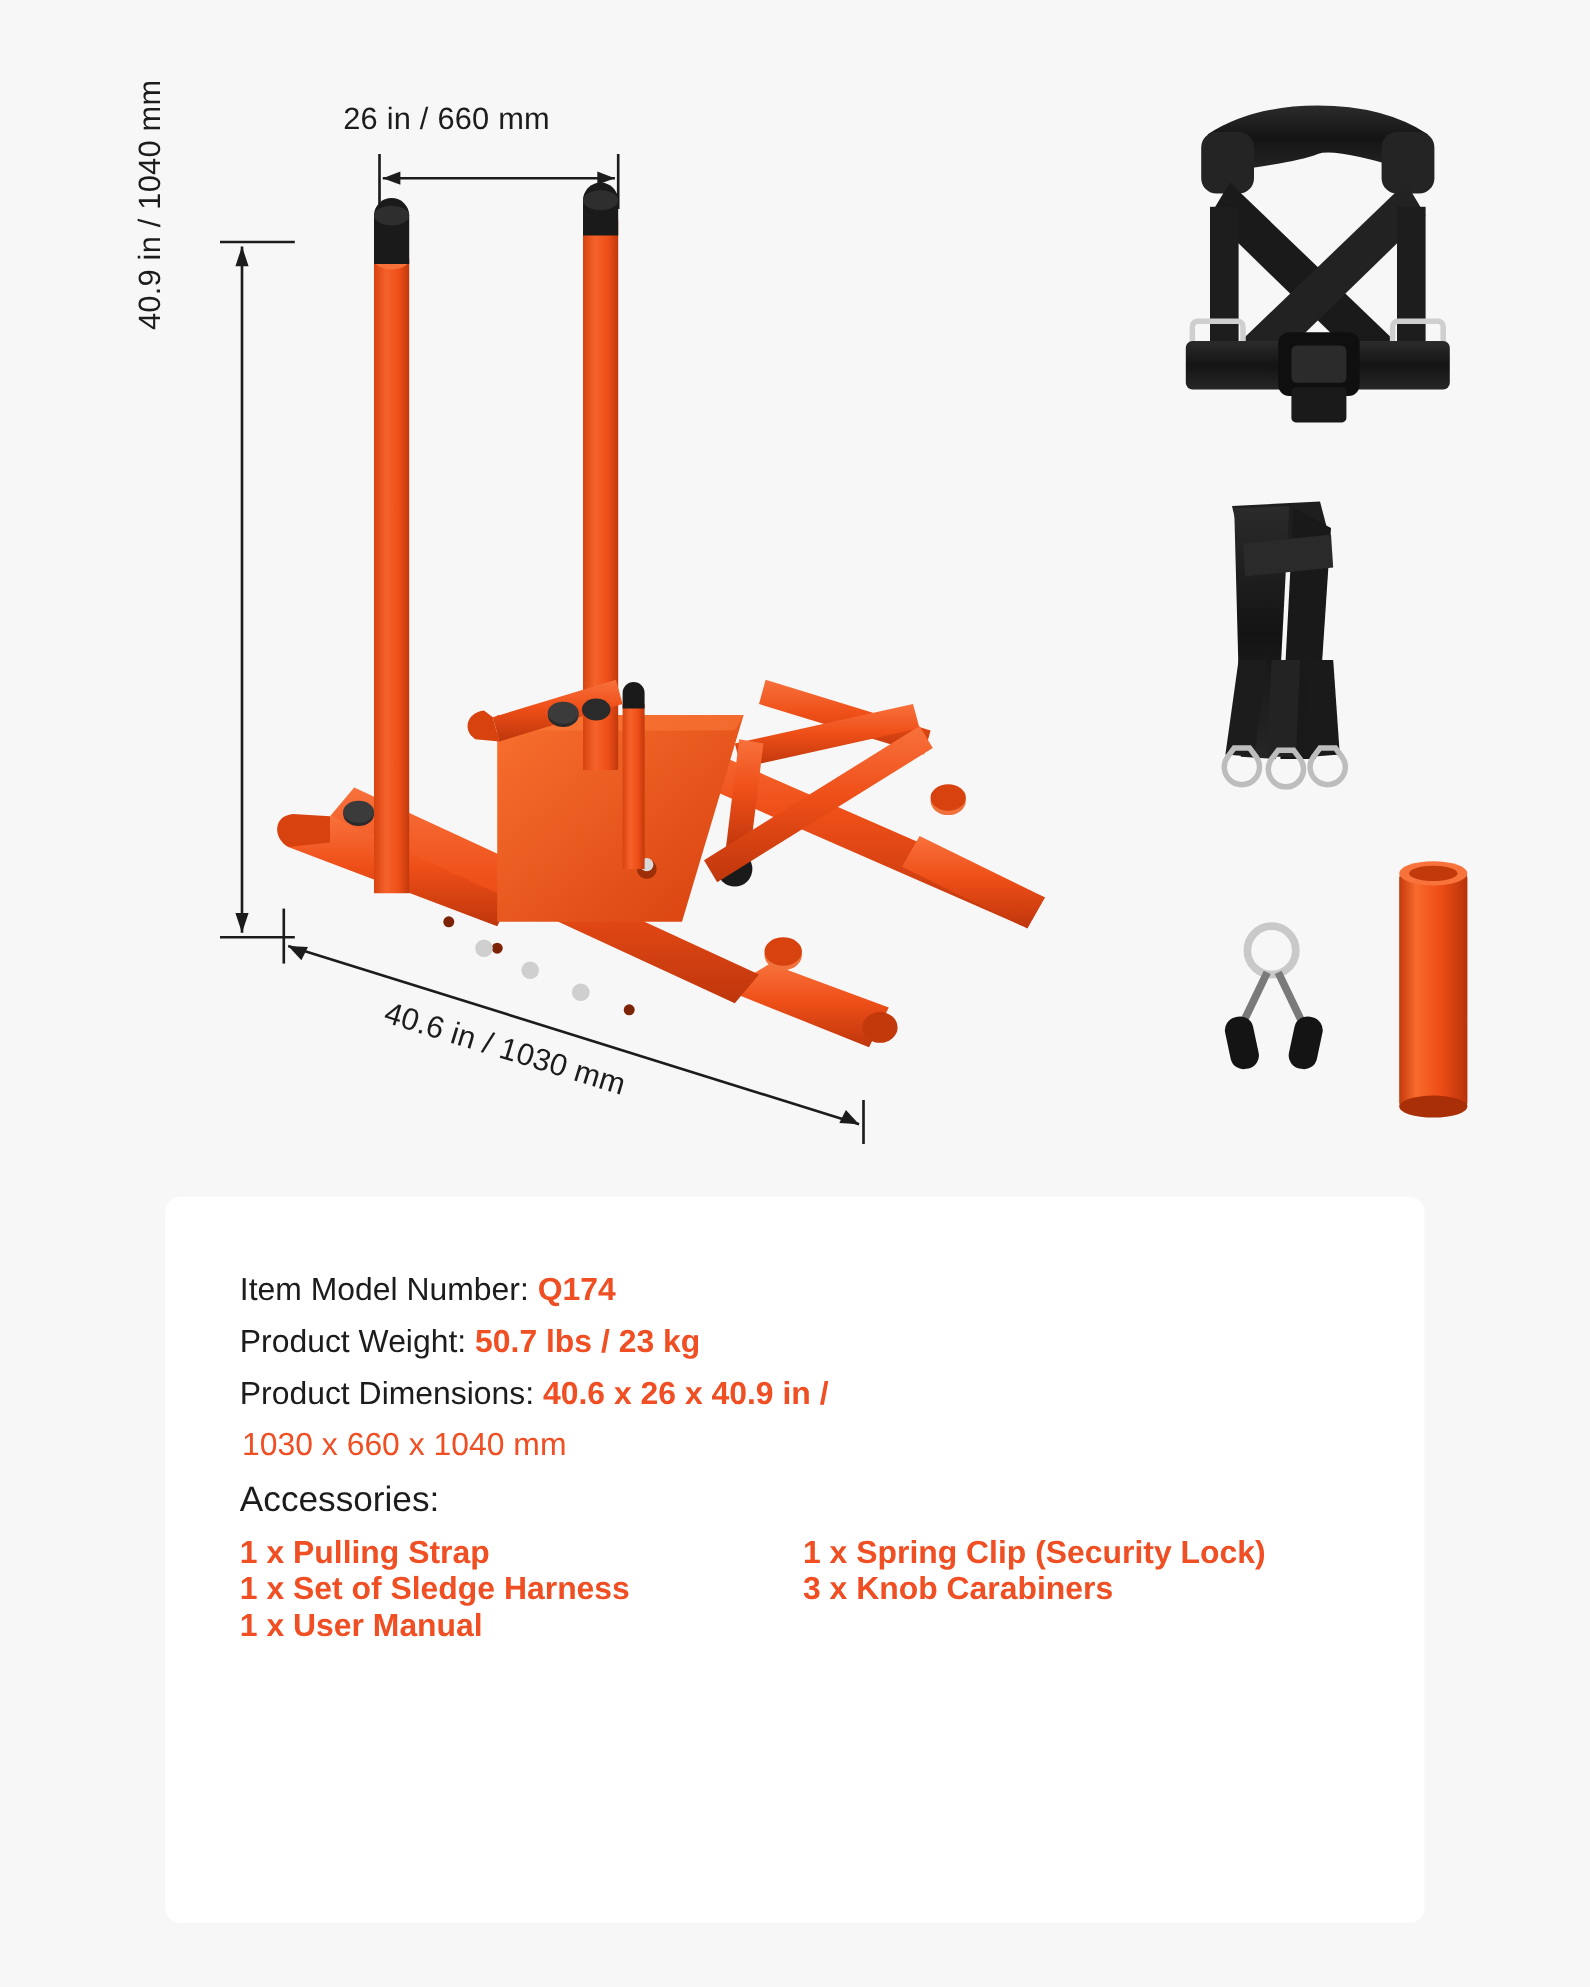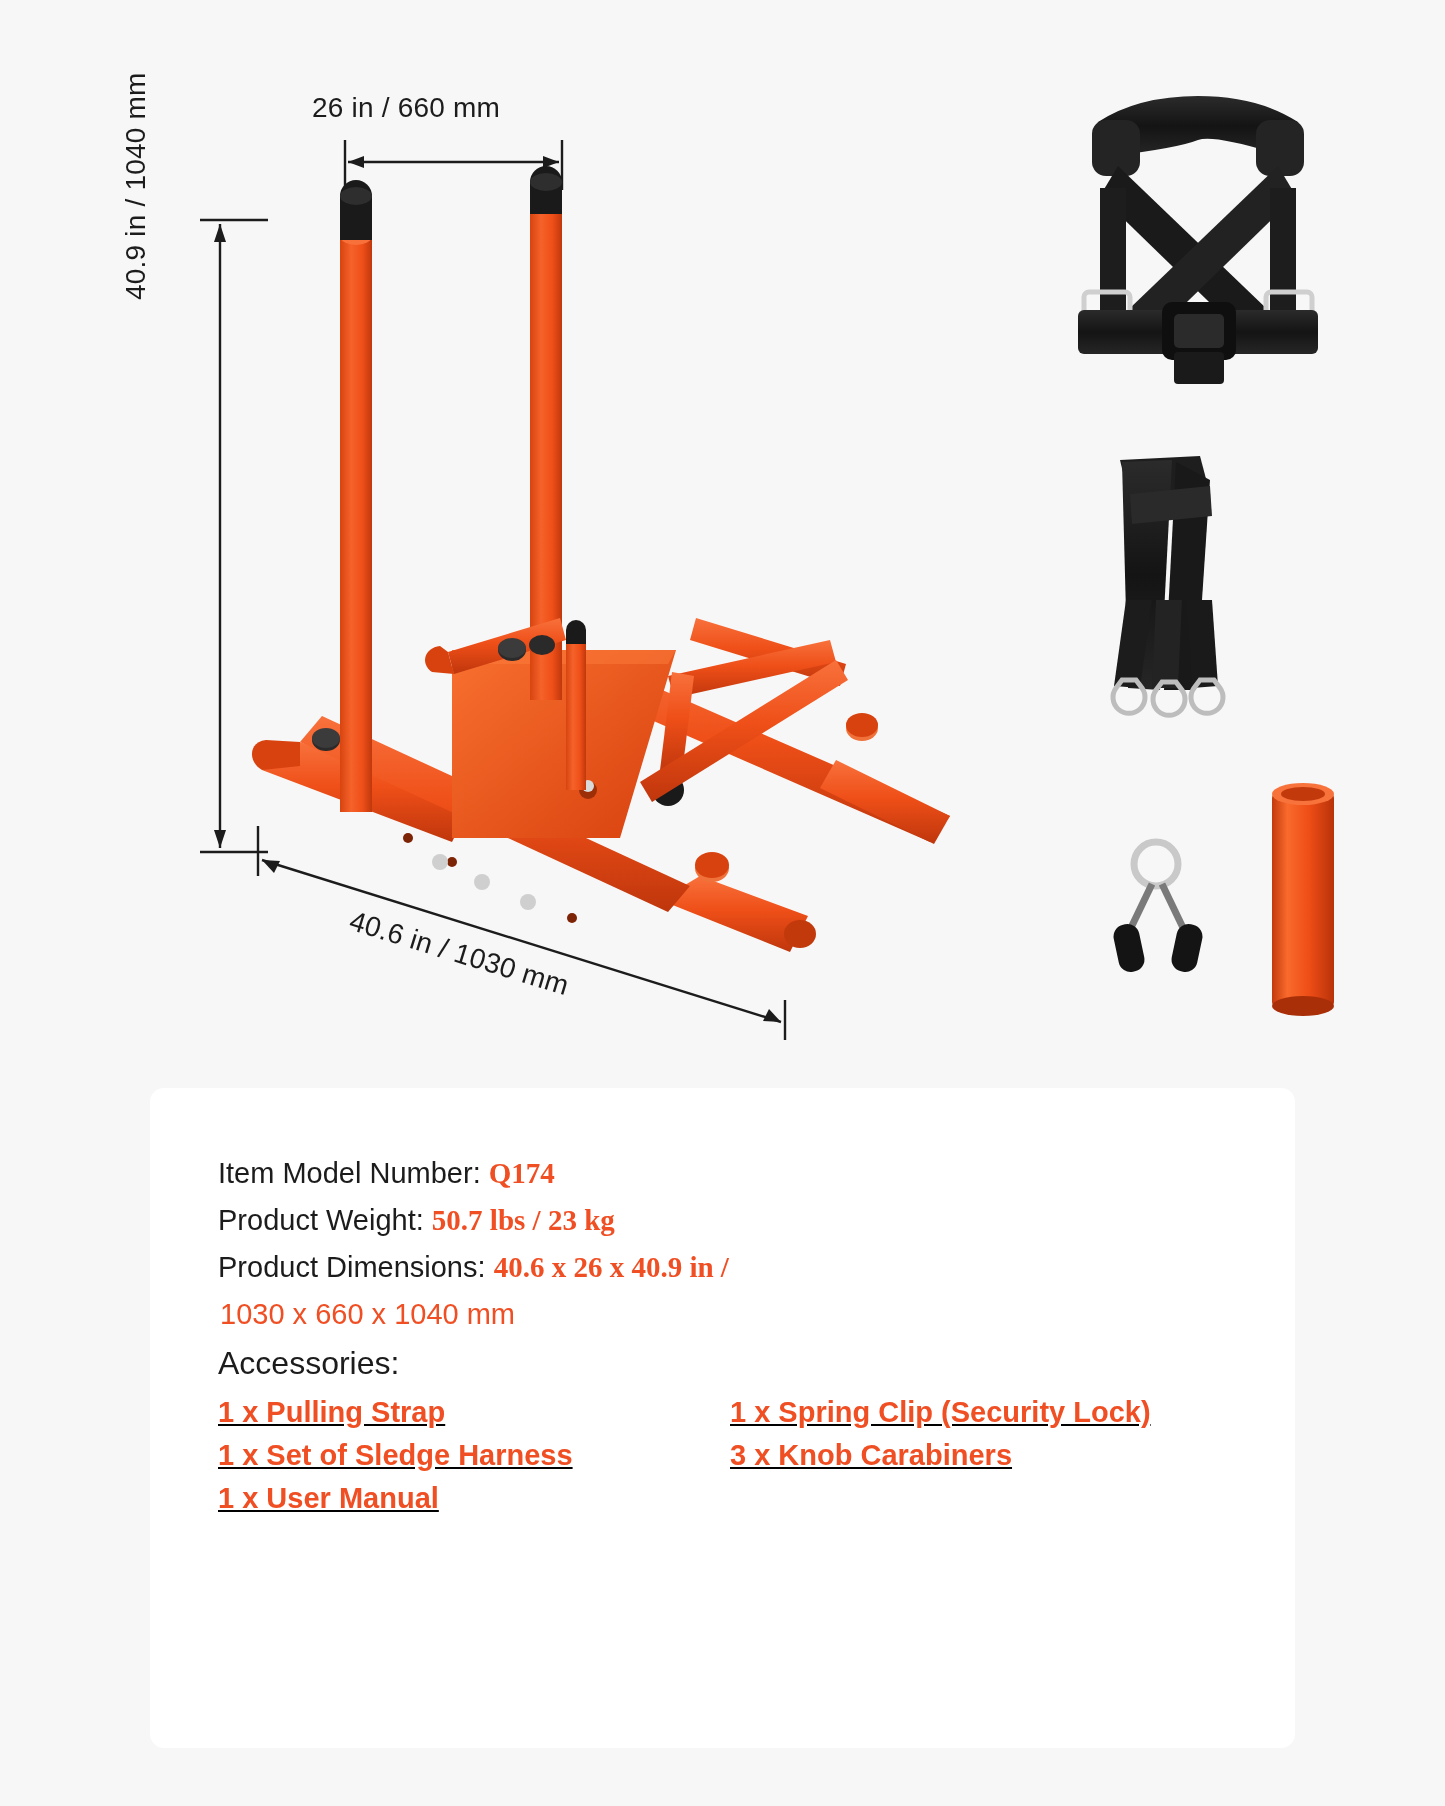--- a/index.html
+++ b/index.html
@@ -56,38 +56,35 @@
   }
   .spec-line {
     font-size: 29px;
     color: #1c1c1c;
     line-height: 1.62;
     white-space: nowrap;
   }
   .spec-line .val {
     color: #f04e23;
     font-weight: bold;
-    font-family: Liberation Serif, serif;
   }
   .spec-line.cont {
     color: #f04e23;
     font-weight: normal;
     padding-left: 2px;
   }
   #acc-label {
     font-size: 32px;
     color: #1c1c1c;
     line-height: 1.62;
   }
   #acc-grid {
     display: grid;
     grid-template-columns: 512px auto;
-    row-gap: 10px;
     margin-top: 6px;
-    text-decoration: underline;
   }
   .acc-item {
     font-size: 29px;
     font-weight: bold;
     color: #f04e23;
     white-space: nowrap;
   }
 </style>
 </head>
 <body>

